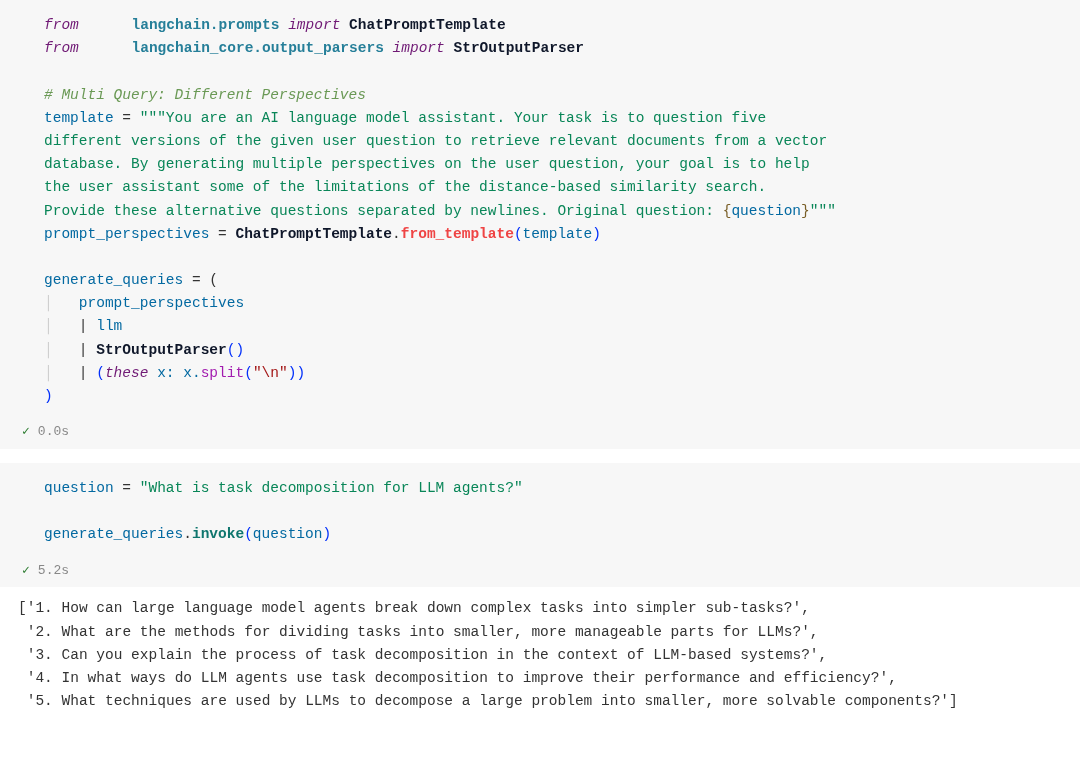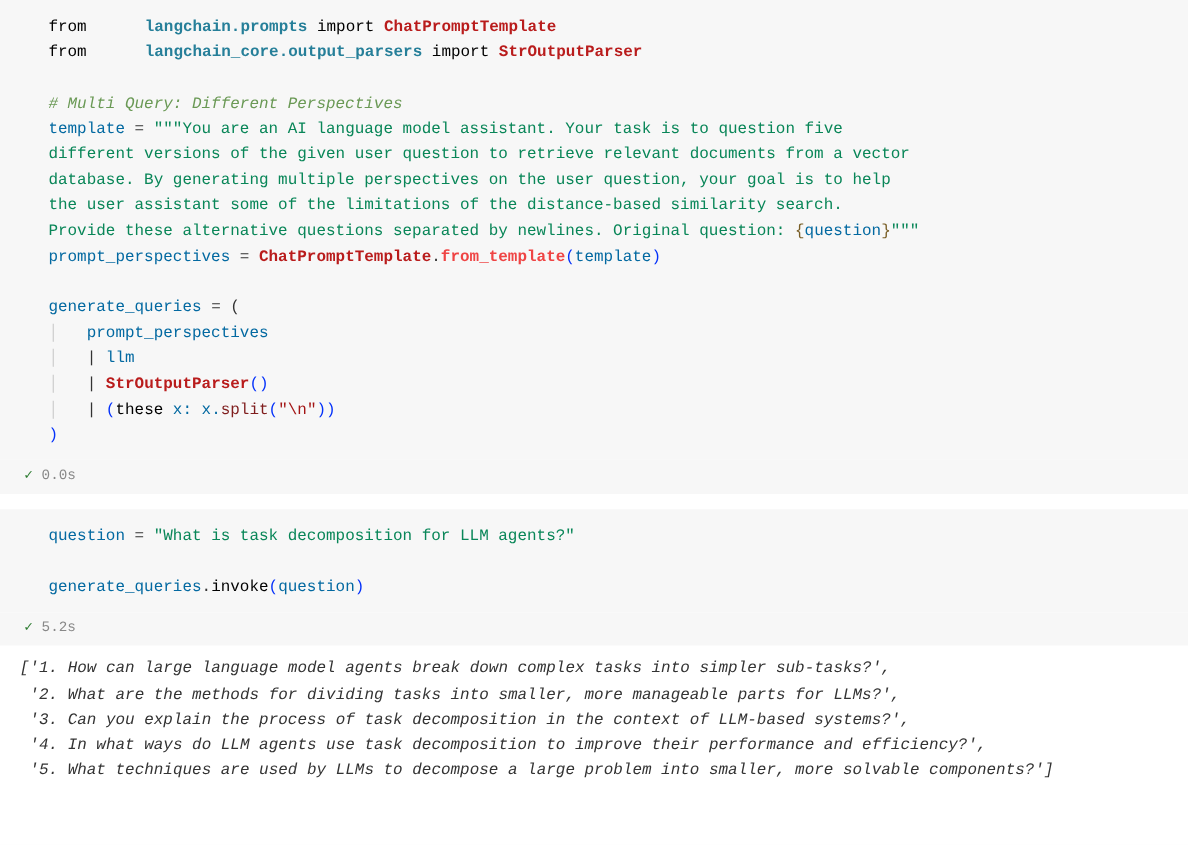--- a/index.html
+++ b/index.html
@@ -36,37 +36,36 @@
     color: #2e7d32;
     font-weight: bold;
   }
   .output {
     background: #ffffff;
     padding: 10px 18px 14px 18px;
     white-space: pre;
     overflow-x: auto;
     font-size: 14.5px;
     color: #333;
-    font-style: italic;
   }
   
-  .kw    { color: #000000; }            
+  .kw    { color: #701a75; font-style: italic; }            
   .mod   { color: #267f99; font-weight: bold; margin-left: 44px; } 
-  .cls   { color: #b91c1c; font-weight: bold; }
-  .fn    { color: #7f1d1d; }            
+  .cls   { color: #0f172a; font-weight: bold; }
+  .fn    { color: #a21caf; }            
   .fnB   { color: #ef4444; font-weight: bold; }
   .var   { color: #0369a1; }            
   .str   { color: #a31515; }            
   .strG  { color: #098658; }            
   .cmt   { color: #6a9955; font-style: italic; margin-top: 12px; }    
   .op    { color: #333; }
   .paren { color: #0431fa; }
   .brace { color: #795E26; }
   .punct { color: #333; }
-  .invoke { color: #000000; font-weight: normal; }
+  .invoke { color: #0f766e; font-weight: bold; }
   .pipe  { color: #333; font-weight: normal; }
   .guide { color: #cccccc; }
 </style>
 </head>
 <body>
 
 <div class="cell">
 <div class="code-block"><span class="kw">from</span> <span class="mod">langchain.prompts</span> <span class="kw">import</span> <span class="cls">ChatPromptTemplate</span>
 <span class="kw">from</span> <span class="mod">langchain_core.output_parsers</span> <span class="kw">import</span> <span class="cls">StrOutputParser</span>
 

